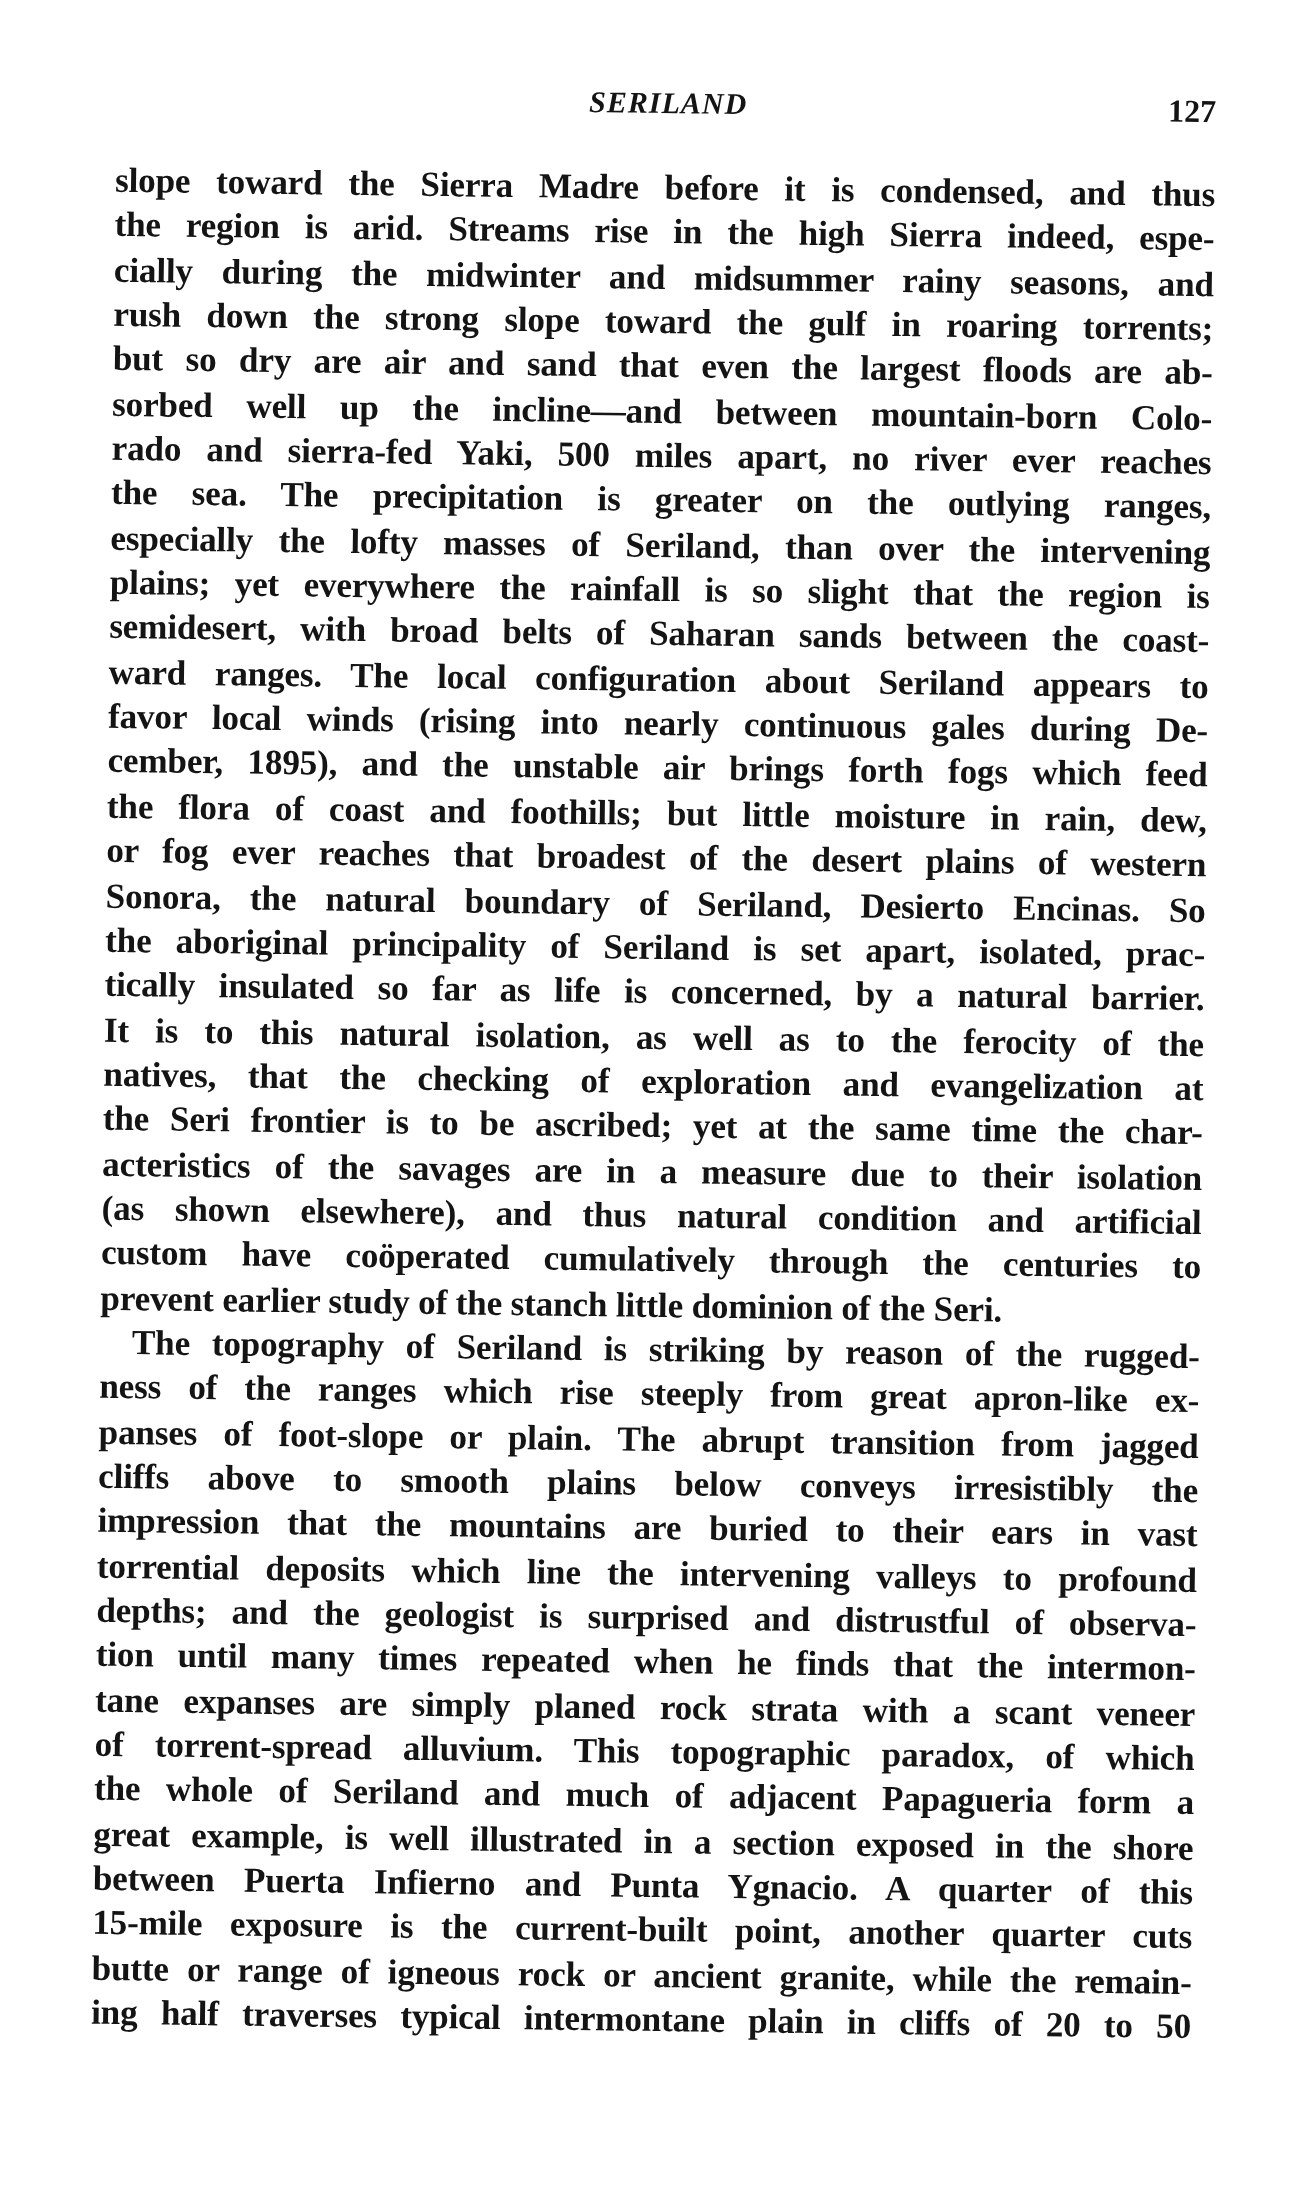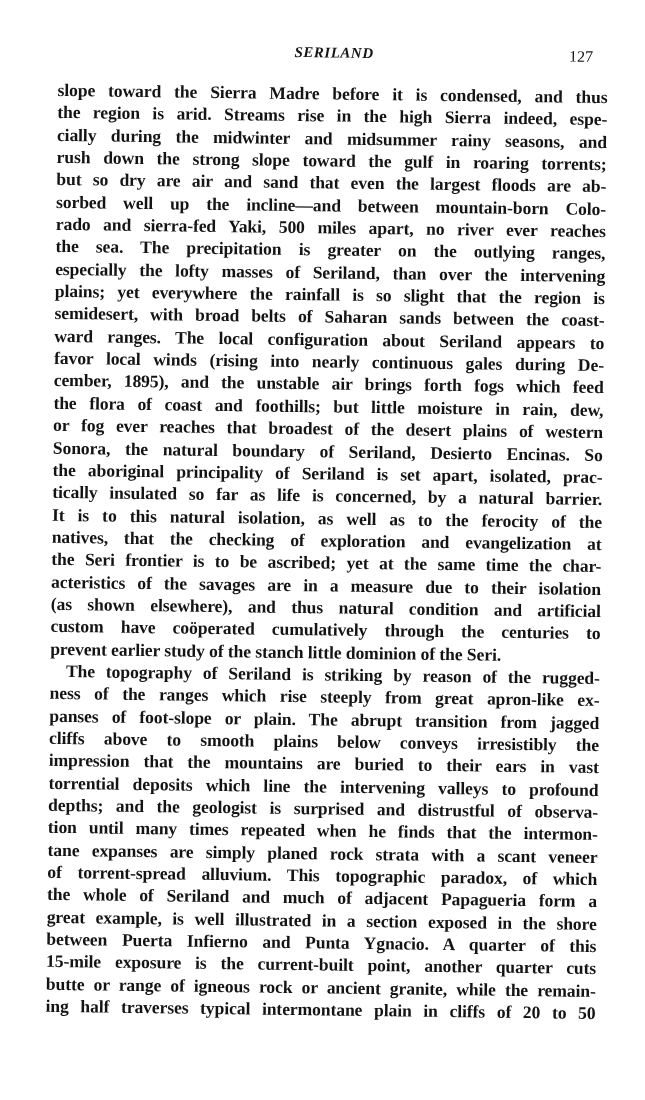--- a/index.html
+++ b/index.html
@@ -14,21 +14,21 @@
     transform: rotate(0.75deg); transform-origin: 600px 60px;
   }
   .running-head {
     position: absolute; top: 48px; left: 60px; width: 548px; height: 24px;
   }
   .running-title {
     position: absolute; left: 0; width: 100%; text-align: center;
     font-style: italic; font-weight: bold; font-size: 15px; letter-spacing: 0.5px;
   }
   .page-number {
-    position: absolute; right: 15px; top: 0; font-size: 16px; font-weight: normal;
+    position: absolute; right: 0; top: 0; font-size: 16px; font-weight: bold;
   }
   .body-text {
     position: absolute; top: 86px; left: 58px; width: 550px;
   }
   .line {
     display: block; height: 22.35px; line-height: 22.35px;
     font-size: 17.6px; white-space: nowrap;
     text-align: justify; text-align-last: justify;
     font-weight: bold; letter-spacing: -0.1px;
   }

